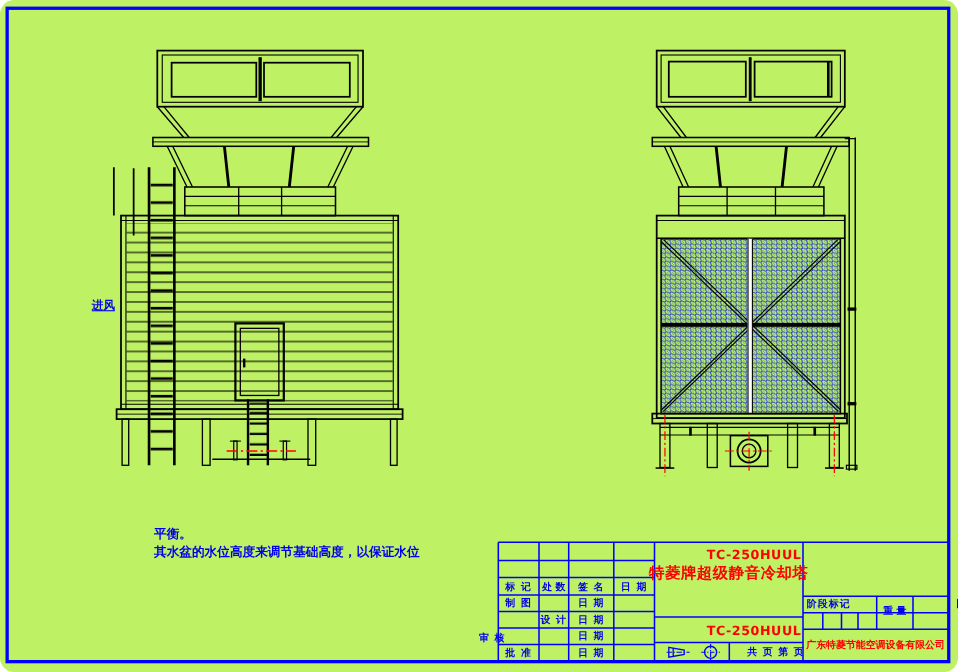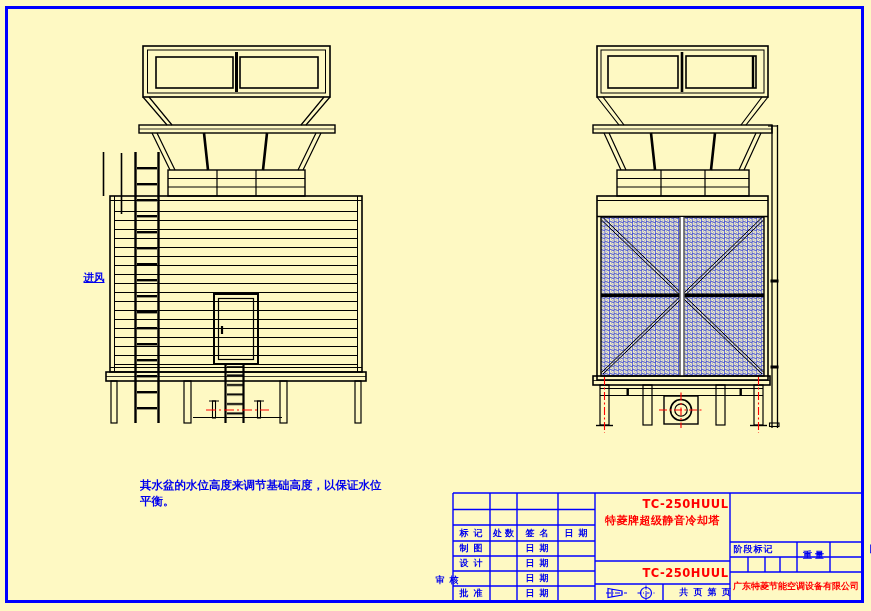--- a/index.html
+++ b/index.html
@@ -1,29 +1,29 @@
 <!DOCTYPE html>
 <html><head>
 <meta charset="utf-8">
 <style>
   html,body{margin:0;padding:0;background:#ffffff;}
-  .page{position:relative;width:871px;height:611px;background:#fef9c3;overflow:hidden;
-        font-family:"DejaVu Sans",sans-serif;}
+  .page{position:relative;width:871px;height:611px;background:#bef264;overflow:hidden;
+        font-family:"DejaVu Sans",sans-serif;border-radius:13px;}
   .abs{position:absolute;}
   svg{position:absolute;left:0;top:0;}
   .txt{position:absolute;display:flex;align-items:center;justify-content:center;
        font-weight:bold;white-space:nowrap;}
   .blue{color:#0000ee;}
   .red{color:#ff0000;}
   .cell{font-size:9px;letter-spacing:1px;}
   .note{display:block;text-align:left;font-size:11.5px;line-height:16px;
         justify-content:flex-start;}
   .inlet{font-size:10.5px;text-decoration:underline;}
   .model{font-size:11.5px;letter-spacing:0.5px;margin-left:23px;}
-  .pname{font-size:11px;letter-spacing:0.5px;}
+  .pname{font-size:14px;letter-spacing:0.5px;}
   .company{font-size:9px;letter-spacing:0px;}
   .icons-cell{display:flex;align-items:center;justify-content:center;gap:9px;}
 </style>
 </head>
 <body>
 
 <div class="page">
 
   <svg width="871" height="611" viewBox="0 0 871 611">
     <defs>
@@ -217,32 +217,32 @@
       <line x1="830" y1="542" x2="830" y2="572"></line>
       <line x1="748" y1="557" x2="748" y2="572"></line>
       <line x1="765" y1="557" x2="765" y2="572"></line>
       <line x1="780" y1="557" x2="780" y2="572"></line>
     </g>
   </svg>
 
   <div class="txt blue inlet" style="left:79px;top:269px;width:30px;height:17px;">进风</div>
 
   <div class="abs note blue" style="left:140px;top:477px;width:300px;font-weight:bold;">
+    <span style="display:block;">平衡。</span>
     <span style="display:block;">其水盆的水位高度来调节基础高度，以保证水位</span>
-    <span style="display:block;">平衡。</span>
   </div>
 
   <div class="txt blue cell" style="left:453px;top:525px;width:37px;height:16px;">标 记</div>
   <div class="txt blue cell" style="left:490px;top:525px;width:27px;height:16px;letter-spacing:0;">处 数</div>
   <div class="txt blue cell" style="left:517px;top:525px;width:41px;height:16px;">签 名</div>
   <div class="txt blue cell" style="left:558px;top:525px;width:37px;height:16px;">日 期</div>
 
   <div class="txt blue cell" style="left:453px;top:541px;width:37px;height:15px;">制 图</div>
   <div class="txt blue cell" style="left:517px;top:541px;width:41px;height:15px;">日 期</div>
-  <div class="txt blue cell" style="left:453px;top:556px;width:37px;height:15px;">设 计</div>
+  <div class="txt blue cell" style="left:453px;top:556px;width:37px;height:15px;padding-left:32px;">设 计</div>
   <div class="txt blue cell" style="left:517px;top:556px;width:41px;height:15px;">日 期</div>
   <div class="txt blue cell" style="left:429px;top:571px;width:37px;height:18px;">审 核</div>
   <div class="txt blue cell" style="left:517px;top:571px;width:41px;height:15px;">日 期</div>
   <div class="txt blue cell" style="left:453px;top:586px;width:37px;height:15px;">批 准</div>
   <div class="txt blue cell" style="left:517px;top:586px;width:41px;height:15px;">日 期</div>
 
   <div class="txt red model" style="left:595px;top:495px;width:135px;height:17px;">TC-250HUUL</div>
   <div class="txt red pname" style="left:595px;top:512px;width:135px;height:17px;">特菱牌超级静音冷却塔</div>
   <div class="txt red model" style="left:595px;top:561px;width:135px;height:23px;">TC-250HUUL</div>
 

